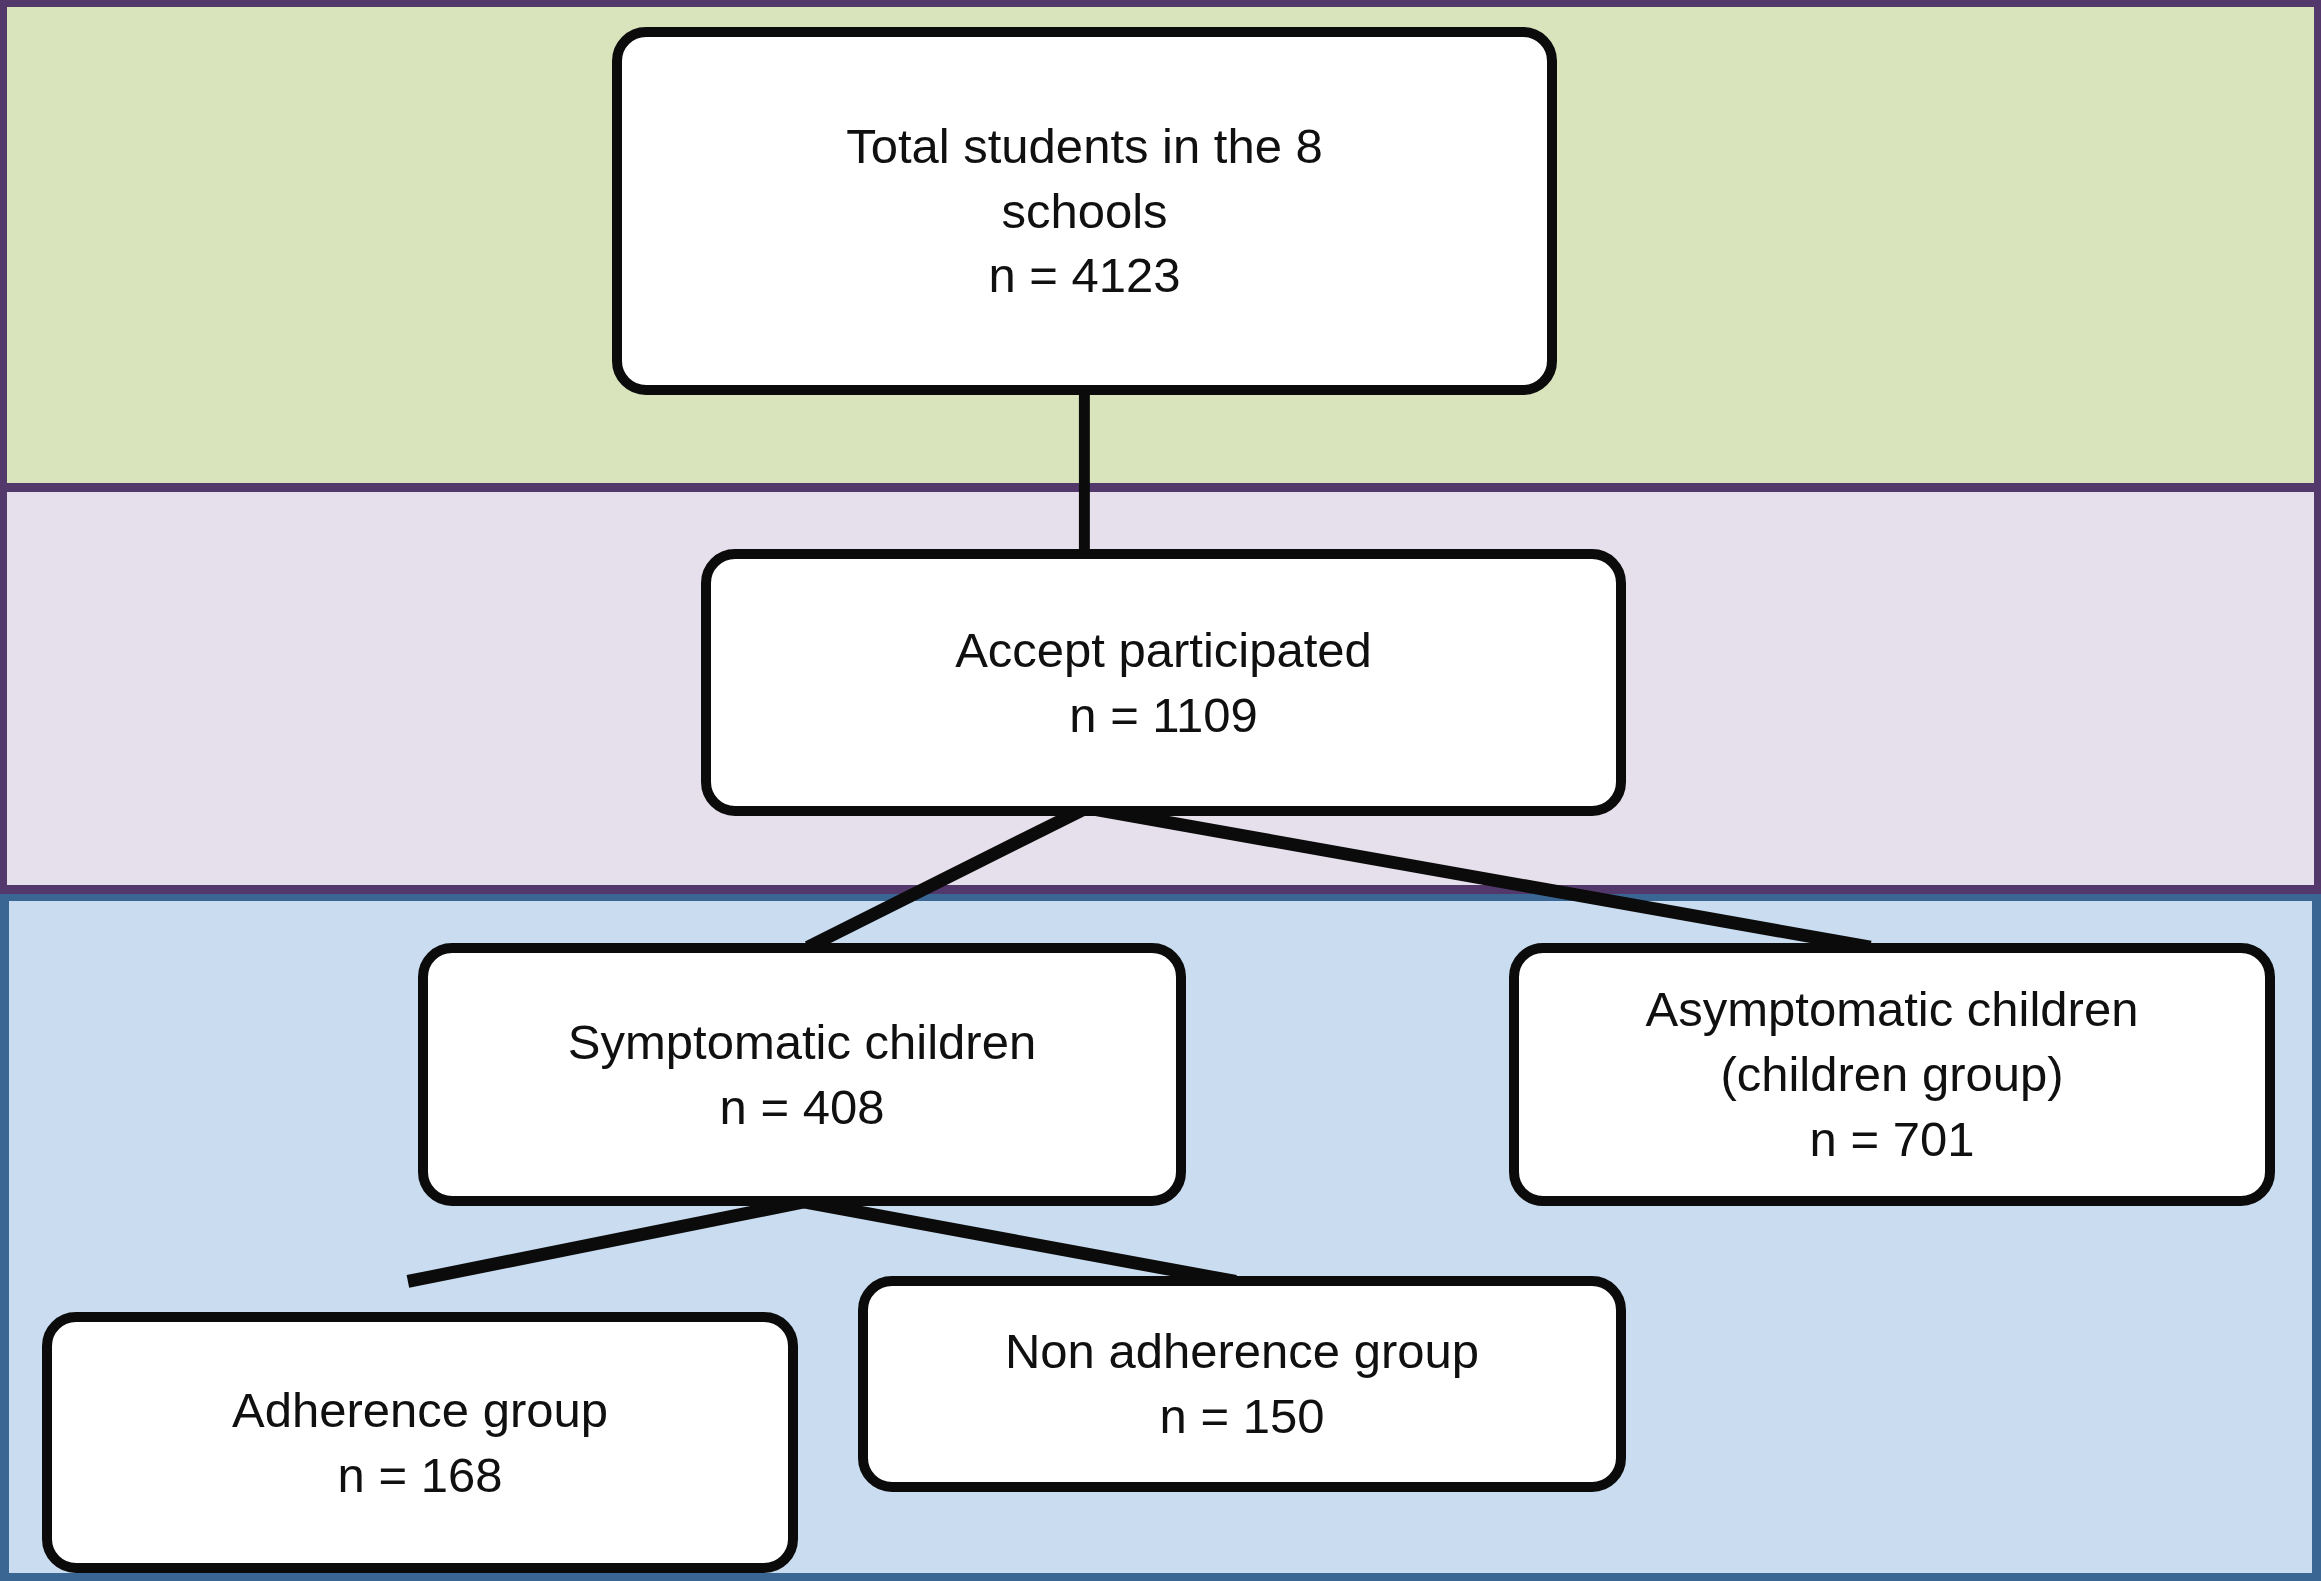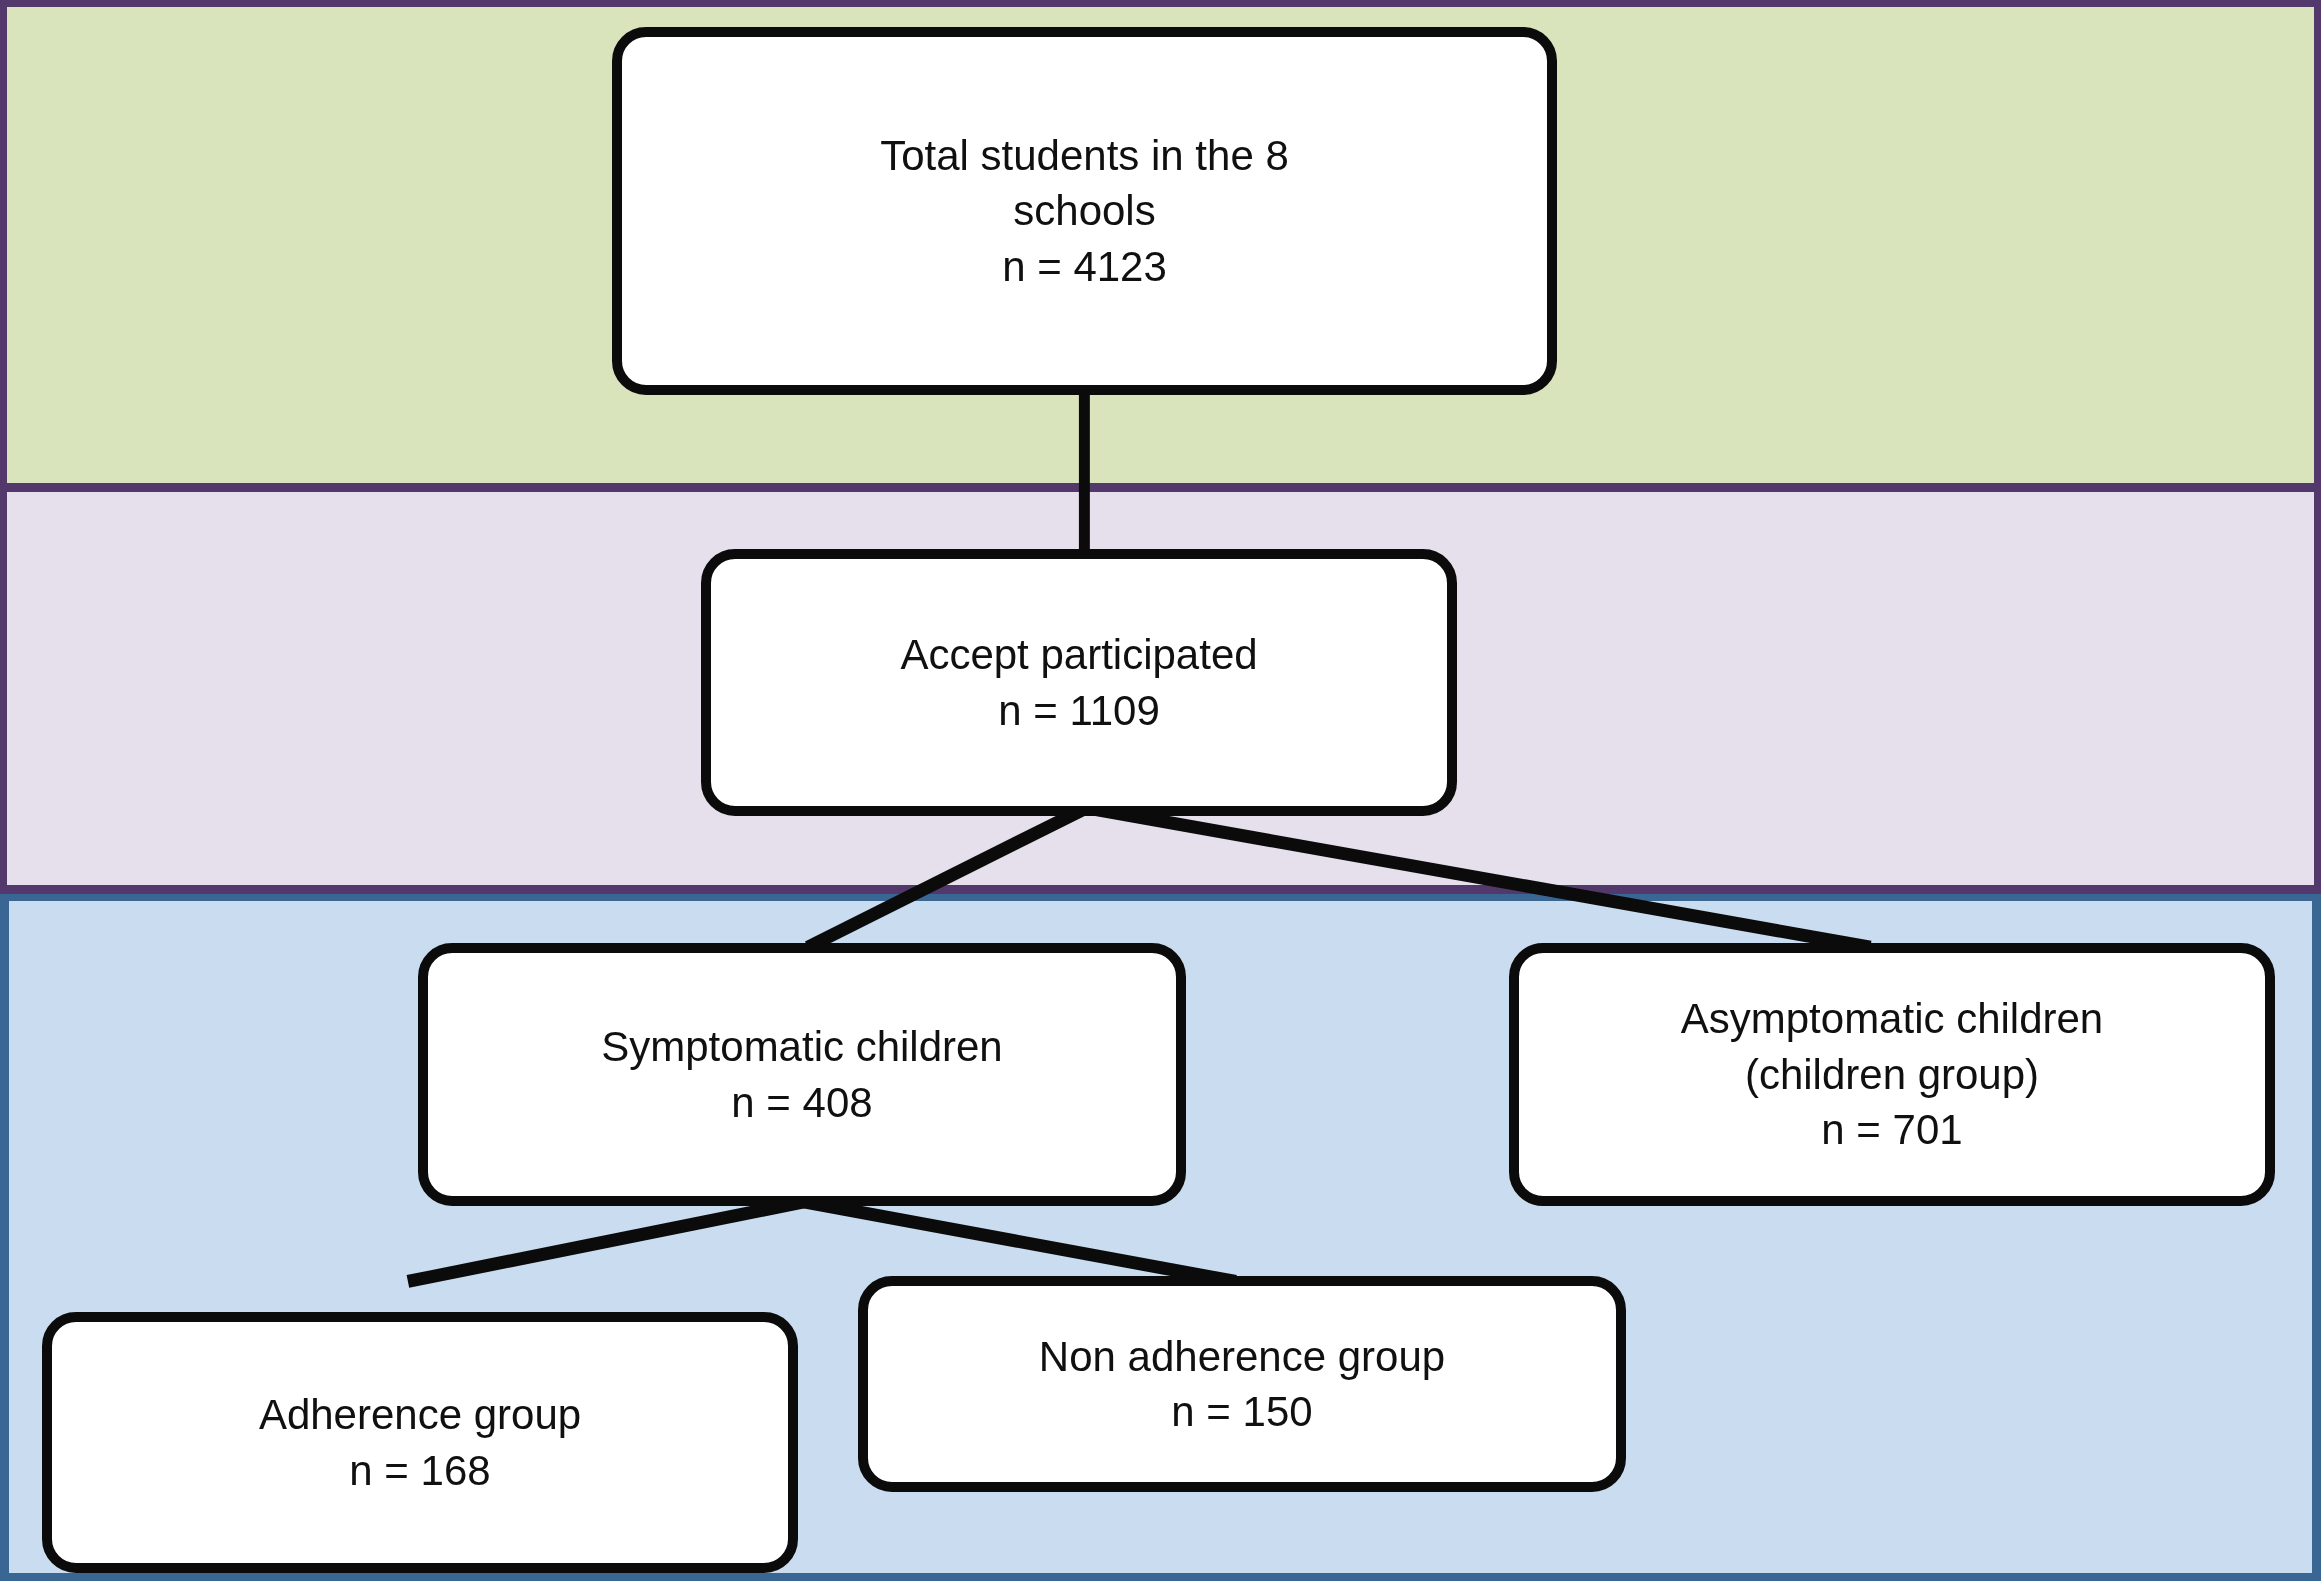--- a/index.html
+++ b/index.html
@@ -59,28 +59,28 @@
     box-sizing: border-box;
     background: #ffffff;
     border: 10px solid #0b0b0b;
     border-radius: 34px;
     display: flex;
     flex-direction: column;
     align-items: center;
     justify-content: center;
     text-align: center;
     color: #101010;
-    font-size: 42px;
+    font-size: 49px;
     line-height: 1.32;
     padding: 6px 18px;
   }
   .node .ln { display: block; white-space: nowrap; }
 
   #node-total       { left: 612px;  top: 27px;   width: 945px; height: 368px; }
-  #node-accept      { left: 701px;  top: 549px;  width: 756px; height: 267px; }
+  #node-accept      { left: 701px;  top: 549px;  width: 925px; height: 267px; }
   #node-symptomatic { left: 418px;  top: 943px;  width: 768px; height: 263px; }
   #node-asymptomatic{ left: 1509px; top: 943px;  width: 766px; height: 263px; }
   #node-adherence   { left: 42px;   top: 1276px; width: 756px; height: 261px; margin-top: 36px; }
   #node-nonadherence{ left: 858px;  top: 1276px; width: 768px; height: 216px; }
 </style>
 </head>
 <body>
 
 <div id="canvas">
 

